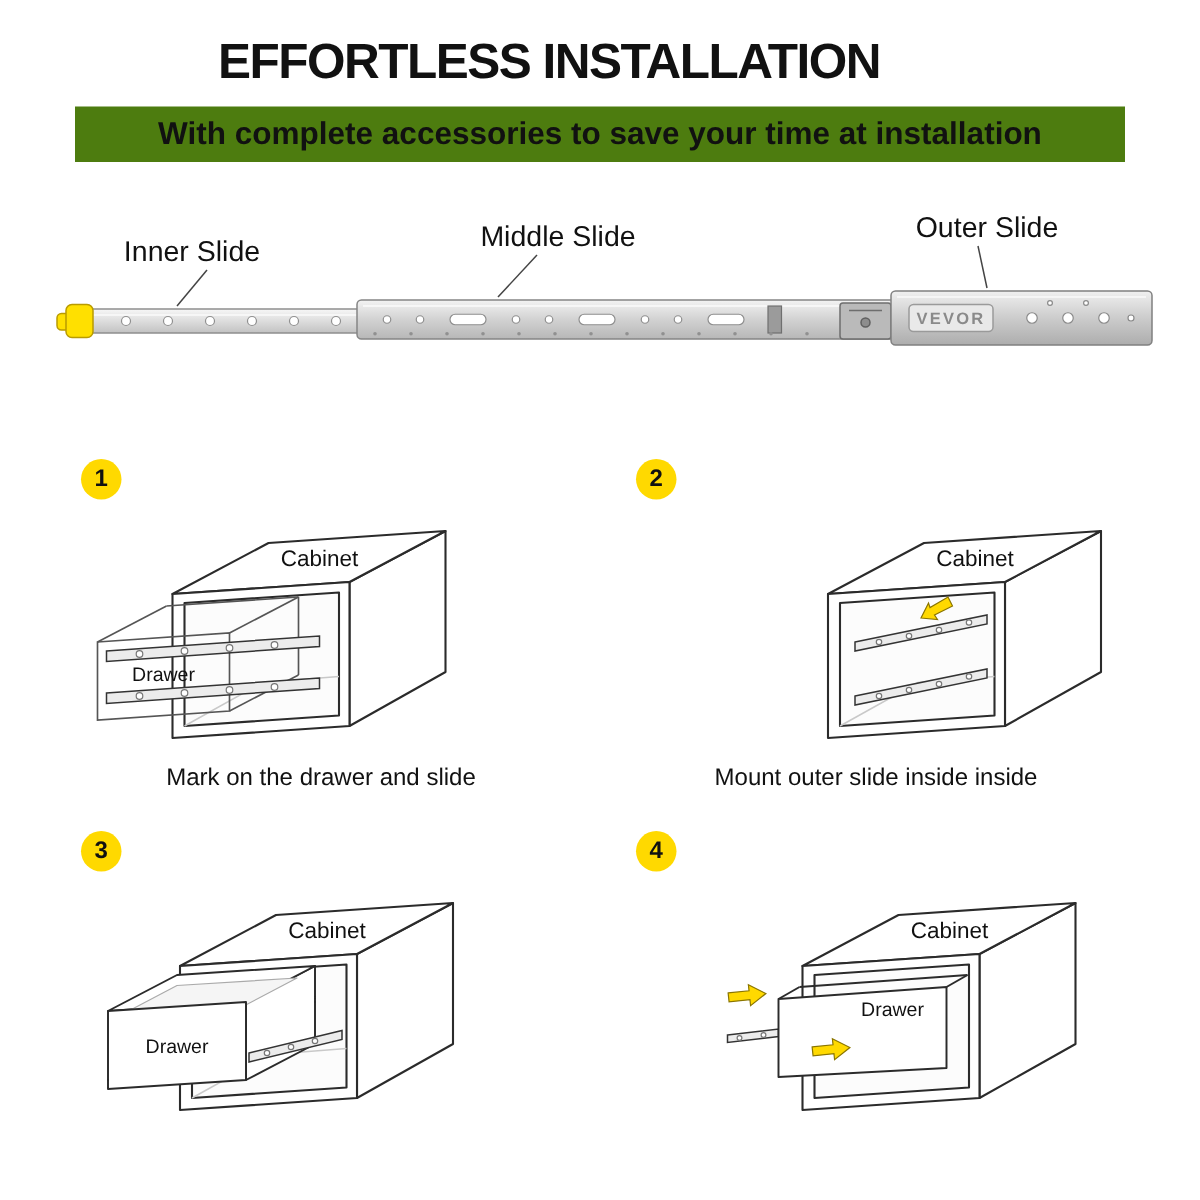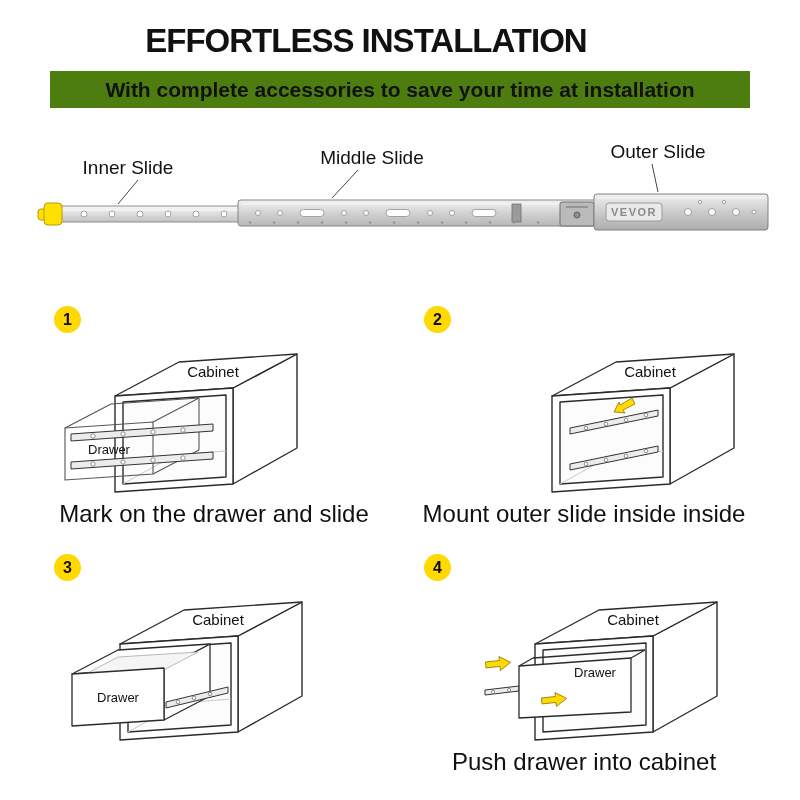--- a/index.html
+++ b/index.html
@@ -17,21 +17,21 @@
   .step--3{left:38px;top:546px;}
   .step--4{left:408px;top:546px;}
 
   .step-num{position:absolute;top:8px;left:16px;width:27px;height:27px;border-radius:50%;background:#FFD900;display:flex;align-items:center;justify-content:center;font-size:16px;font-weight:bold;color:#111;}
   .step-art{position:absolute;top:38px;}
   .step--1 .step-art{left:25px;}
   .step--2 .step-art{left:92px;}
   .step--3 .step-art{left:30px;}
   .step--4 .step-art{left:75px;}
 
-  .caption{position:absolute;bottom:8px;left:0;width:100%;text-align:center;font-size:24px;color:#111;}
+  .caption{position:absolute;bottom:8px;left:0;width:100%;text-align:center;font-size:16px;color:#111;}
   svg text{font-family:"Liberation Sans",sans-serif;}
 </style>
 </head>
 <body>
 
 <div class="title">EFFORTLESS INSTALLATION</div>
 
 <div class="banner">
   <span>With complete accessories to save your time at installation</span>
 </div>
@@ -258,14 +258,13 @@
       <polygon points="36,82 148,74 148,128 36,134"></polygon>
     </g>
     <text x="112" y="93" font-size="13" text-anchor="middle" fill="#111">Drawer</text>
     <g transform="translate(2,74) rotate(-6)">
       <polygon points="0,4 14,4 14,0 25,7 14,14 14,10 0,10" fill="#FFD900" stroke="#8a7500" stroke-width="0.8"></polygon>
     </g>
     <g transform="translate(58,110) rotate(-6)">
       <polygon points="0,4 14,4 14,0 25,7 14,14 14,10 0,10" fill="#FFD900" stroke="#8a7500" stroke-width="0.8"></polygon>
     </g>
   </svg>
-  <div class="caption">Push drawer into cabinet</div>
 </div>
 
 </body></html>

